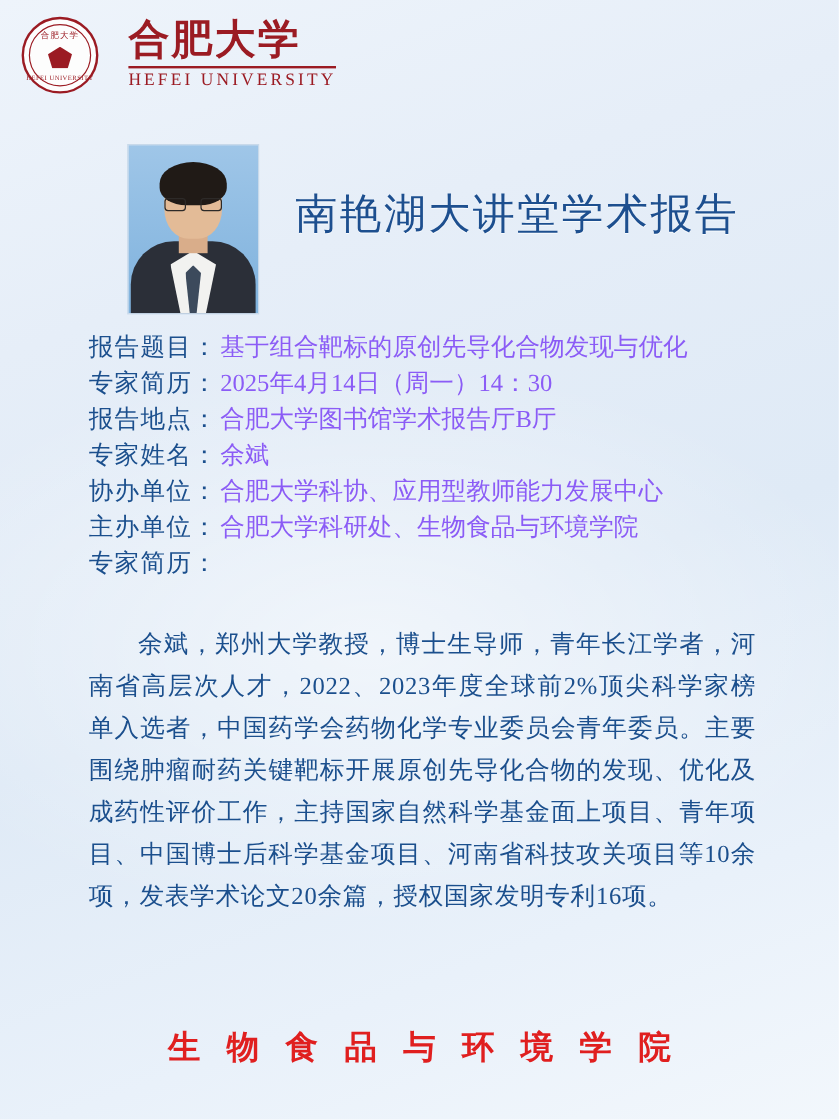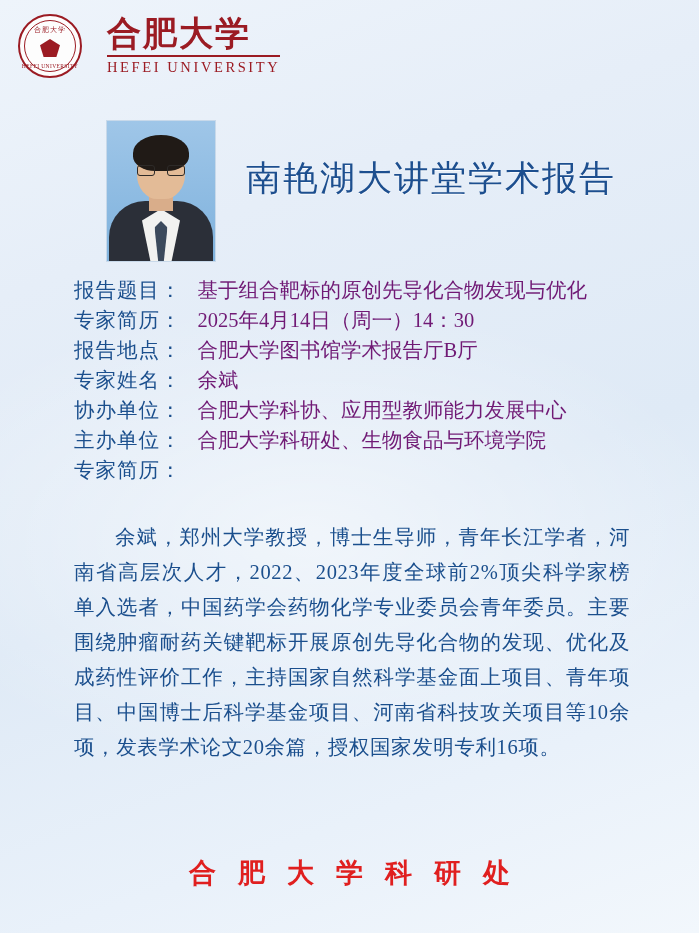--- a/index.html
+++ b/index.html
@@ -219,22 +219,22 @@
     display: flex;
     align-items: baseline;
     white-space: nowrap;
     margin-bottom: 1px;
   }
   .info-label {
     letter-spacing: 1px;
     flex: 0 0 auto;
   }
   .info-value {
-    margin-left: 16px;
-    color: #701a75;
+    margin-left: 2px;
+    color: #8b5cf6;
   }
   .info-row.alone .info-label { letter-spacing: 1px; }
 
   
   .bio {
     position: absolute;
     left: 74px;
     top: 520px;
     width: 556px;
     color: #1b4f8d;
@@ -329,15 +329,15 @@
       <span class="info-value">合肥大学科研处、生物食品与环境学院</span>
     </div>
     <div class="info-row alone">
       <span class="info-label">专家简历：</span>
       <span class="info-value"></span>
     </div>
   </div>
 
   <div class="bio">余斌，郑州大学教授，博士生导师，青年长江学者，河南省高层次人才，2022、2023年度全球前2%顶尖科学家榜单入选者，中国药学会药物化学专业委员会青年委员。主要围绕肿瘤耐药关键靶标开展原创先导化合物的发现、优化及成药性评价工作，主持国家自然科学基金面上项目、青年项目、中国博士后科学基金项目、河南省科技攻关项目等10余项，发表学术论文20余篇，授权国家发明专利16项。</div>
 
-  <div class="footer">合肥大学科研处</div>
+  <div class="footer">生物食品与环境学院</div>
 
 </div>
 
 </body></html>

